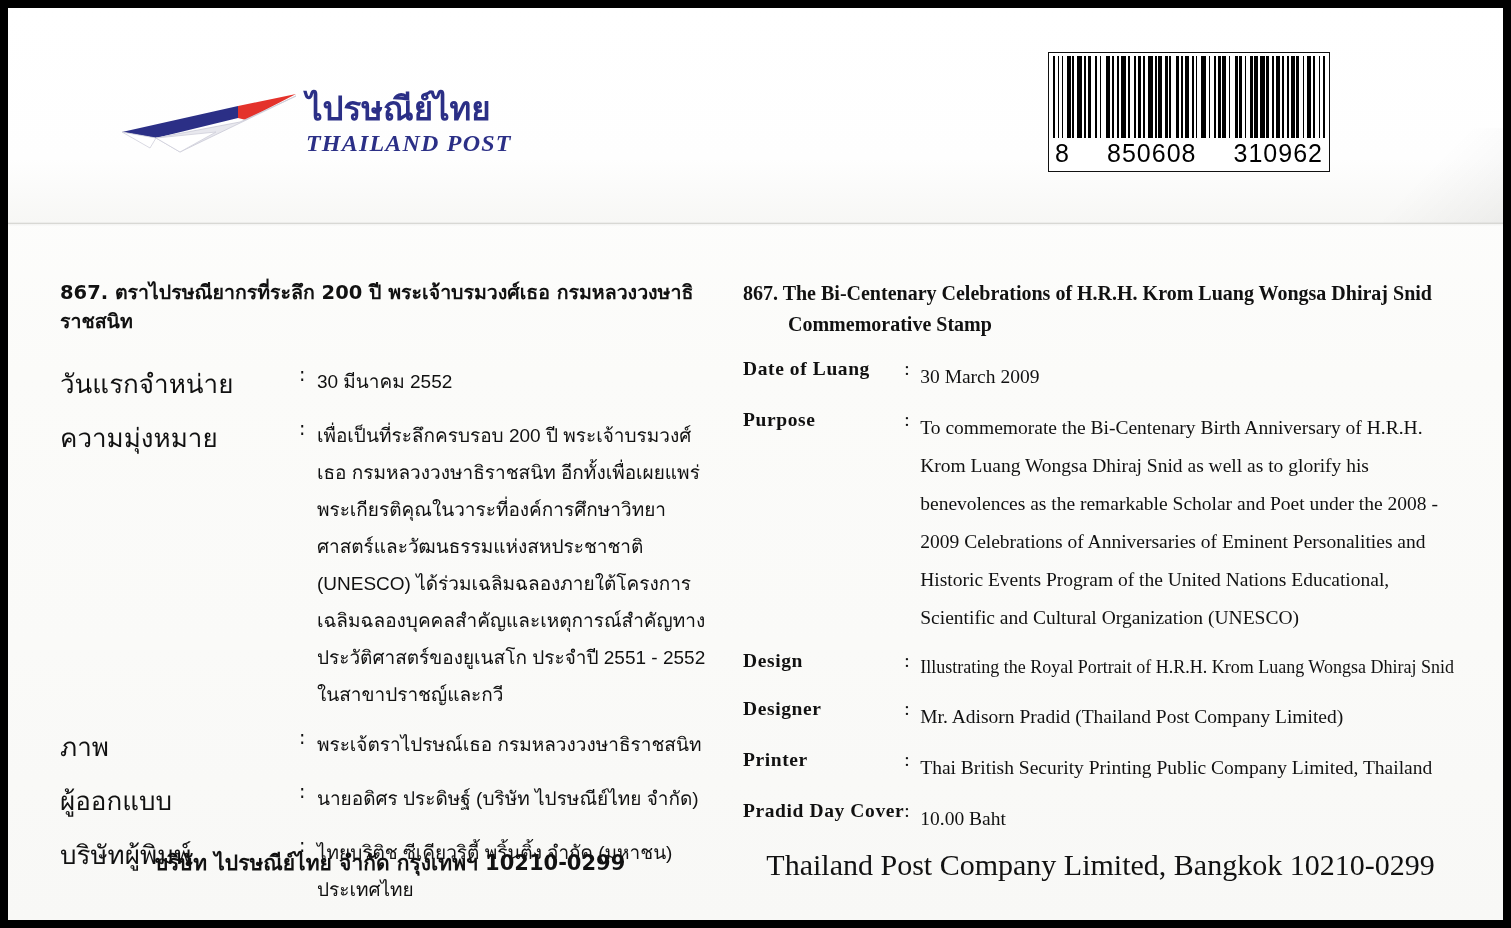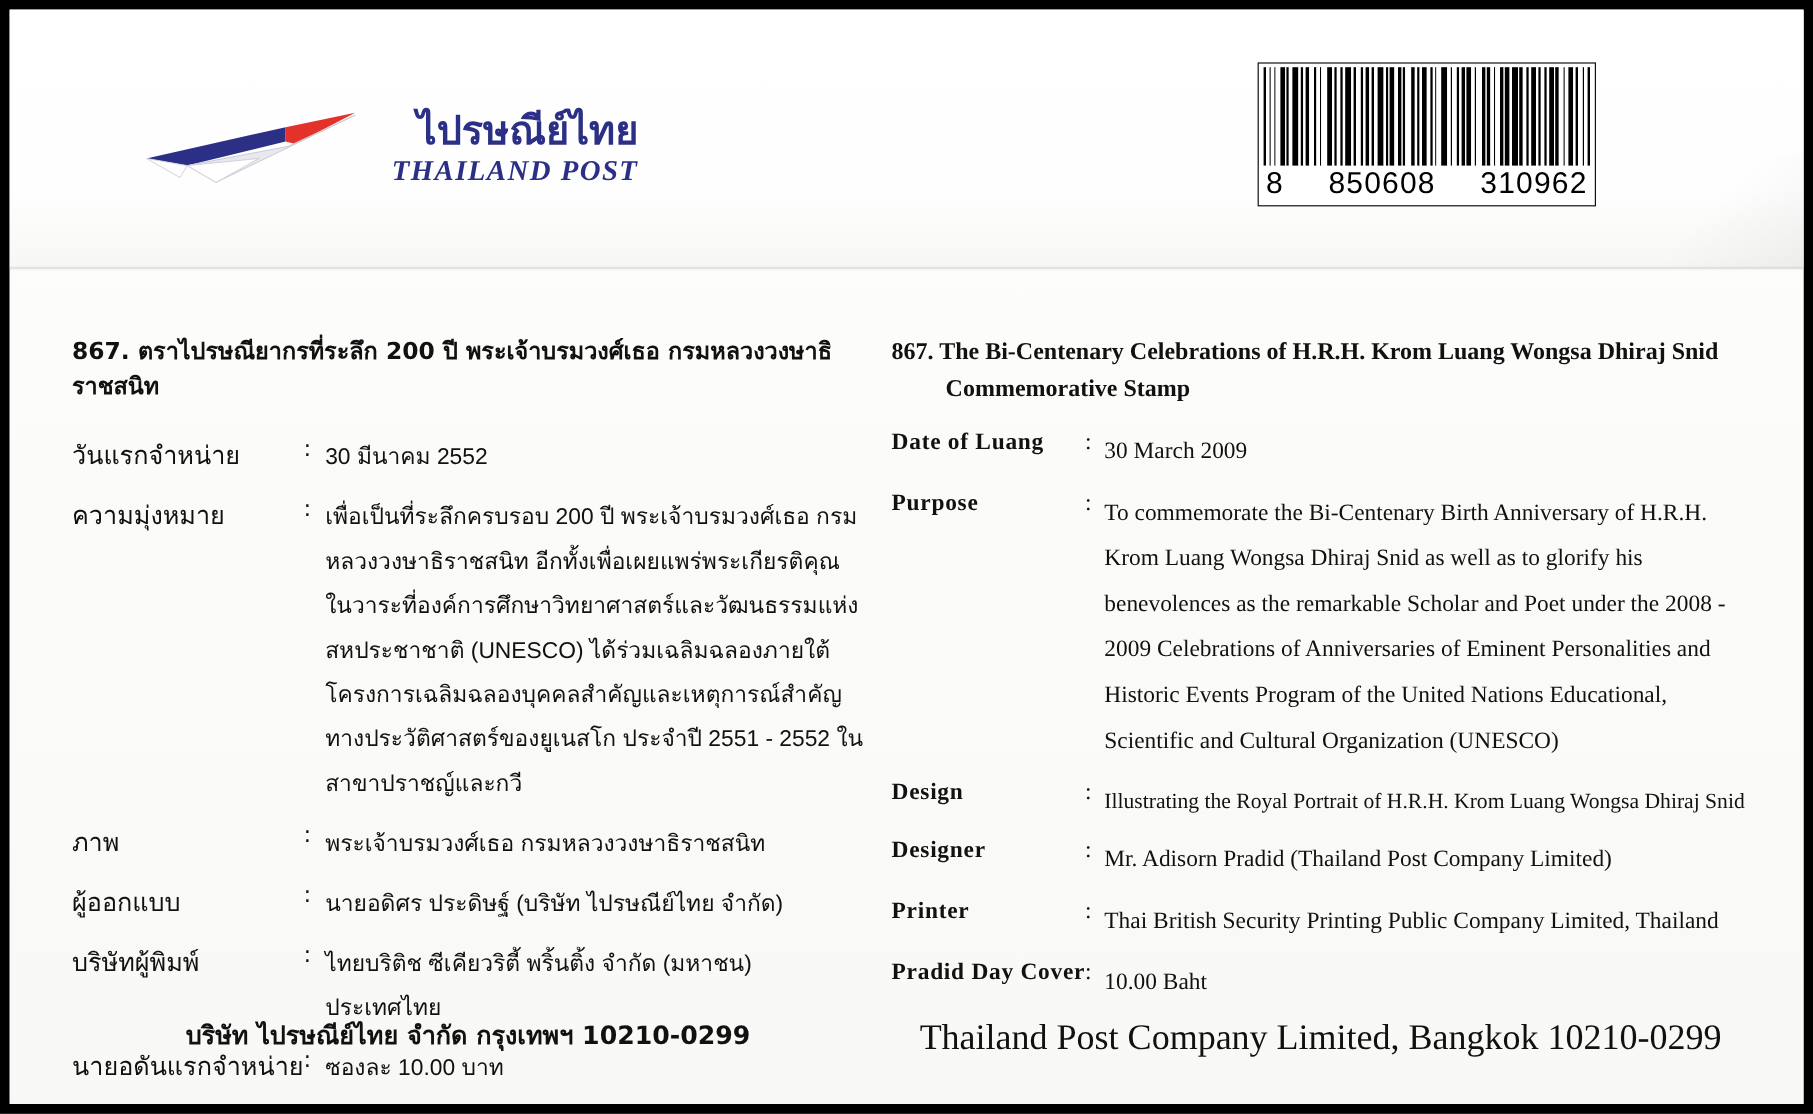--- a/index.html
+++ b/index.html
@@ -59,24 +59,23 @@
   }
   .logo-mark {
     position: absolute;
     left: 0;
     top: 6px;
     width: 180px;
     height: 70px;
   }
   .logo-text {
     position: absolute;
-    left: 202px;
+    left: 186px;
     top: 6px;
     width: 210px;
-    text-align: right;
   }
   .logo-thai {
     font-family: "DejaVu Sans", sans-serif;
     font-size: 33px;
     font-weight: bold;
     color: #2b2f86;
     letter-spacing: 0px;
     line-height: 1.05;
   }
   .logo-en {
@@ -163,21 +162,21 @@
   table.rows {
     border-collapse: collapse;
     width: 100%;
   }
   table.rows td {
     vertical-align: top;
     padding: 0 0 13px 0;
   }
   .th-label {
     font-family: "DejaVu Sans", sans-serif;
-    font-size: 21px;
+    font-size: 26px;
     color: #111;
     white-space: nowrap;
     padding-right: 6px;
   }
   .th-colon {
     font-family: "DejaVu Sans", sans-serif;
     font-size: 19px;
     color: #111;
     width: 18px;
   }
@@ -389,21 +388,21 @@
           <td class="th-value">30 มีนาคม 2552</td>
         </tr>
         <tr>
           <td class="th-label">ความมุ่งหมาย</td>
           <td class="th-colon">:</td>
           <td class="th-value">เพื่อเป็นที่ระลึกครบรอบ 200 ปี พระเจ้าบรมวงศ์เธอ กรมหลวงวงษาธิราชสนิท อีกทั้งเพื่อเผยแพร่พระเกียรติคุณในวาระที่องค์การศึกษาวิทยาศาสตร์และวัฒนธรรมแห่งสหประชาชาติ (UNESCO) ได้ร่วมเฉลิมฉลองภายใต้โครงการเฉลิมฉลองบุคคลสำคัญและเหตุการณ์สำคัญทางประวัติศาสตร์ของยูเนสโก ประจำปี 2551 - 2552 ในสาขาปราชญ์และกวี</td>
         </tr>
         <tr>
           <td class="th-label">ภาพ</td>
           <td class="th-colon">:</td>
-          <td class="th-value">พระเจ้าบรมวงศ์เธอ กรมหลวงวงษาธิราชสนิท</td>
+          <td class="th-value">พระเจ้ตราไปรษณ์เธอ กรมหลวงวงษาธิราชสนิท</td>
         </tr>
         <tr>
           <td class="th-label">ผู้ออกแบบ</td>
           <td class="th-colon">:</td>
           <td class="th-value">นายอดิศร ประดิษฐ์ (บริษัท ไปรษณีย์ไทย จำกัด)</td>
         </tr>
         <tr>
           <td class="th-label">บริษัทผู้พิมพ์</td>
           <td class="th-colon">:</td>
           <td class="th-value">ไทยบริติช ซีเคียวริตี้ พริ้นติ้ง จำกัด (มหาชน) ประเทศไทย</td>

